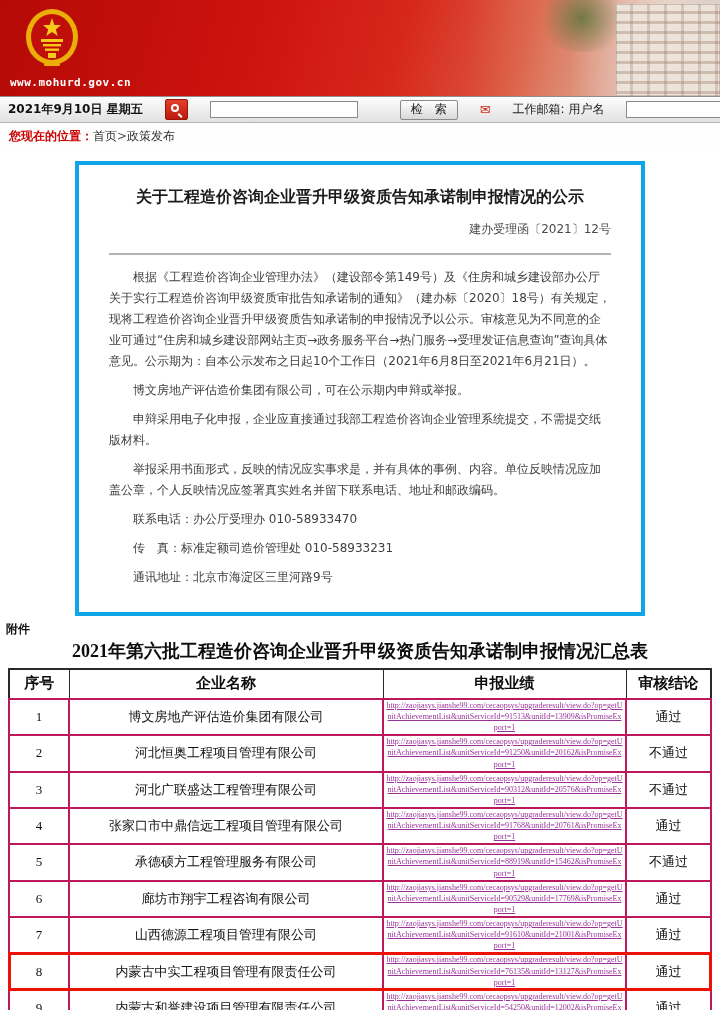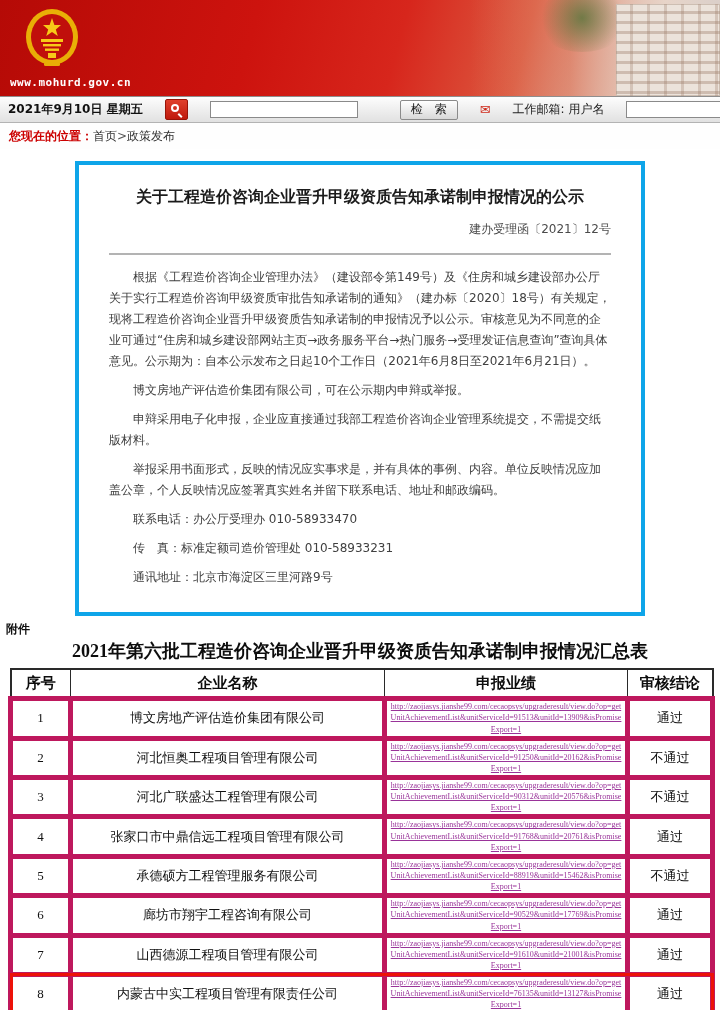--- a/index.html
+++ b/index.html
@@ -66,21 +66,21 @@
   .doc-body p { font-size:12px; color:#404040; line-height:21px; text-indent:2em; margin:8px 0; }
 
   
   .attach-label { font-size:12px; font-weight:bold; color:#111; margin:5px 0 0 6px;
     font-family:"Liberation Serif","DejaVu Serif",serif; }
   .table-title { text-align:center; font-family:"Liberation Serif","DejaVu Serif",serif;
     font-weight:bold; font-size:18px; color:#0d0d0d; margin:1px 0 5px; }
   table.report { border-collapse:collapse; margin:0 8px; width:704px; table-layout:fixed;
     border:2px solid #2a2a2a; font-family:"Liberation Serif","DejaVu Serif",serif; }
   .report th { border:1px solid #2a2a2a; font-size:15px; font-weight:bold; color:#0d0d0d; height:30px; padding:0; }
-  .report td { border:5px solid #be185d; height:34px; padding:0 2px; color:#111;text-align:center; }
+  .report td { border:2px solid #be185d; height:34px; padding:0 2px; color:#111;text-align:center; }
   .c-num { text-align:center; font-size:13px; width:60px; }
   .c-name { font-size:13px; width:314px; padding-left:3px;margin-left:20px; }
   .c-url  { width:243px; text-align:center; padding:1px 5px; }
   .c-url a, .c-url span.link { color:#993399; text-decoration:underline; font-size:8px; line-height:1.4;
     word-break:break-all; display:inline-block; cursor:pointer; }
   .c-result { text-align:center; font-size:13px; width:85px; }
   tr.highlight { outline:3px solid #ed1208; outline-offset:-2px; }
 </style>
 </head>
 <body>

